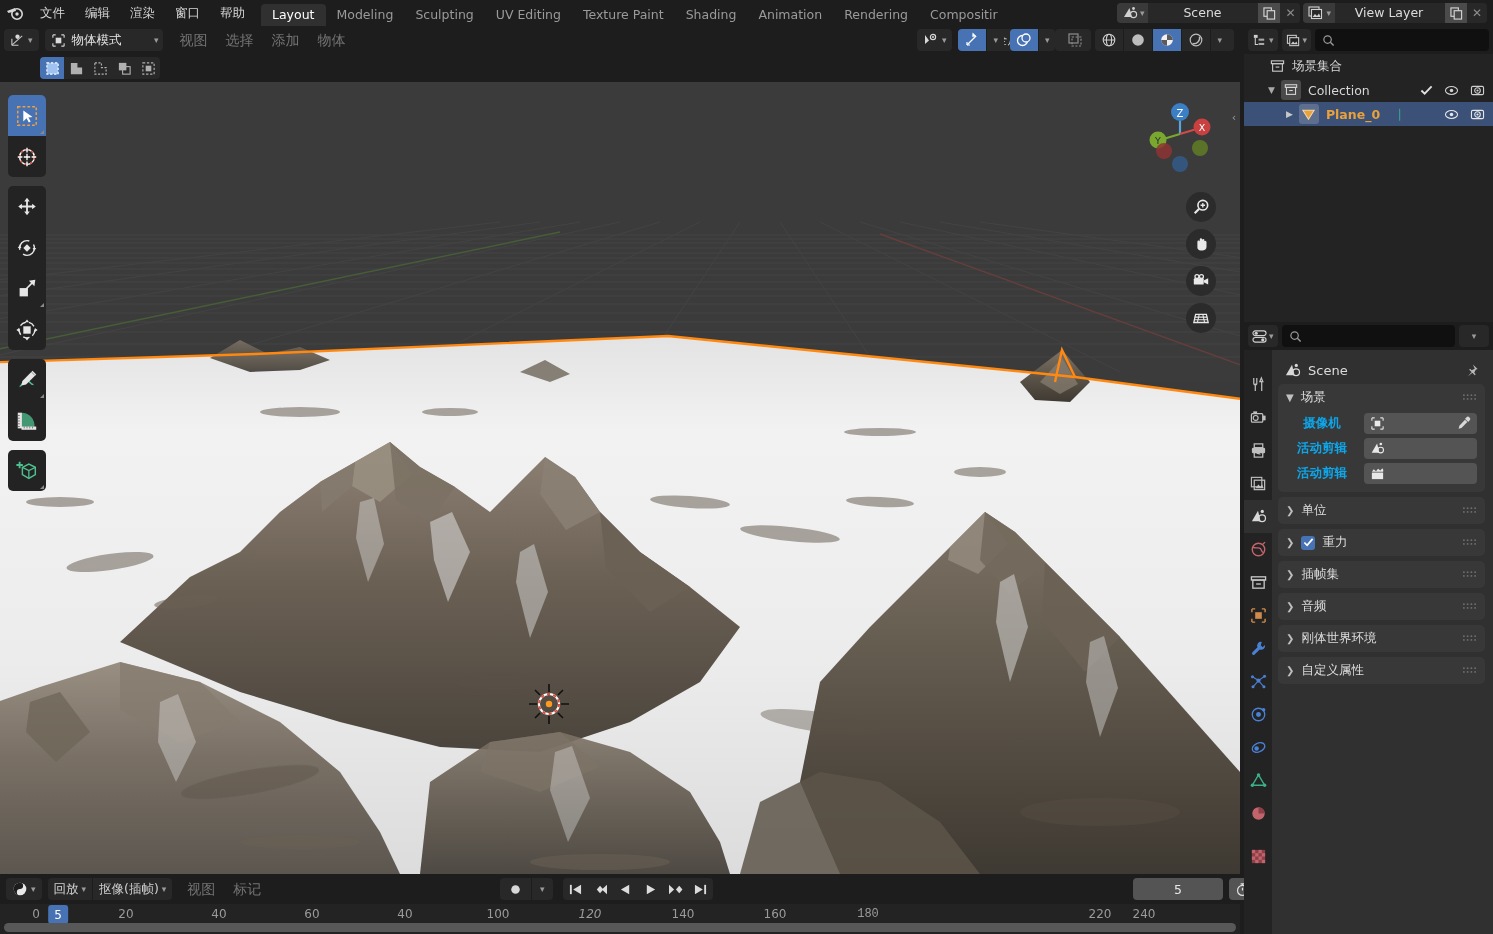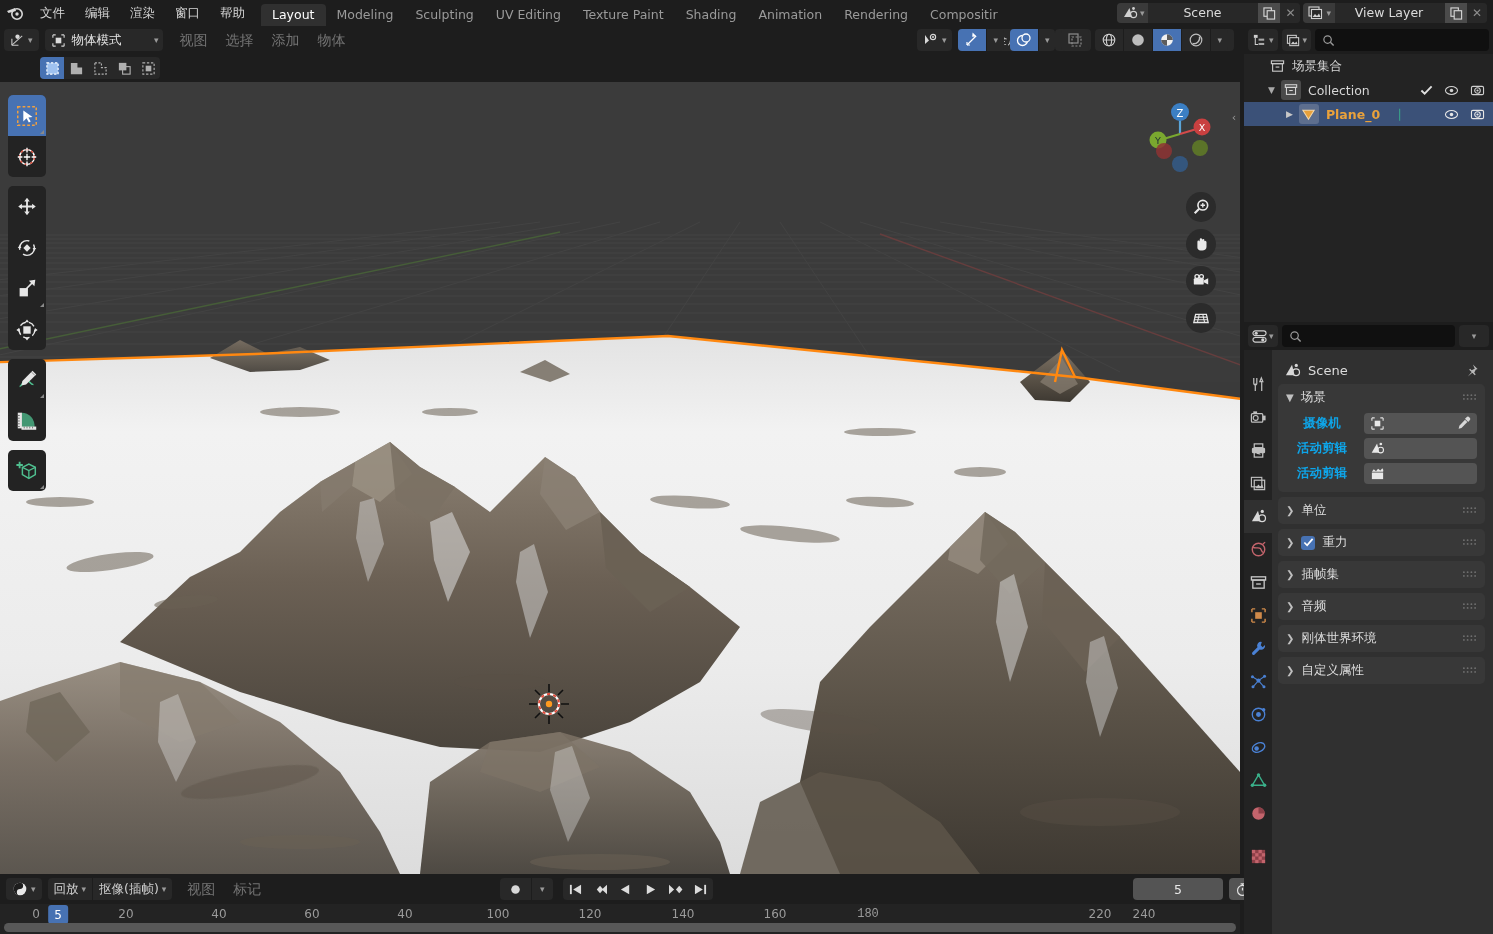--- a/index.html
+++ b/index.html
@@ -803,21 +803,21 @@
     </div>
   </div>
 
   <div class="tl-ruler">
     <div class="tl-tick" style="left:36px;">0</div>
     <div class="tl-tick" style="left:126px;">20</div>
     <div class="tl-tick" style="left:219px;">40</div>
     <div class="tl-tick" style="left:312px;">60</div>
     <div class="tl-tick" style="left:405px;">40</div>
     <div class="tl-tick" style="left:498px;">100</div>
-    <div class="tl-tick" style="left:590px;">120</div>
+    <div class="tl-tick" style="left:590px;font-style:italic;">120</div>
     <div class="tl-tick" style="left:683px;">140</div>
     <div class="tl-tick" style="left:775px;">160</div>
     <div class="tl-tick" style="left:868px;font-family:Liberation Mono, monospace;">180</div>
     <div class="tl-tick" style="left:960px;margin-top:28px;">200</div>
     <div class="tl-tick" style="left:1052px;margin-left:48px;">220</div>
     <div class="tl-tick" style="left:1144px;">240</div>
     <div class="playhead" style="left:58px;">5</div>
     <div class="tl-scrollbar"></div>
   </div>
 

